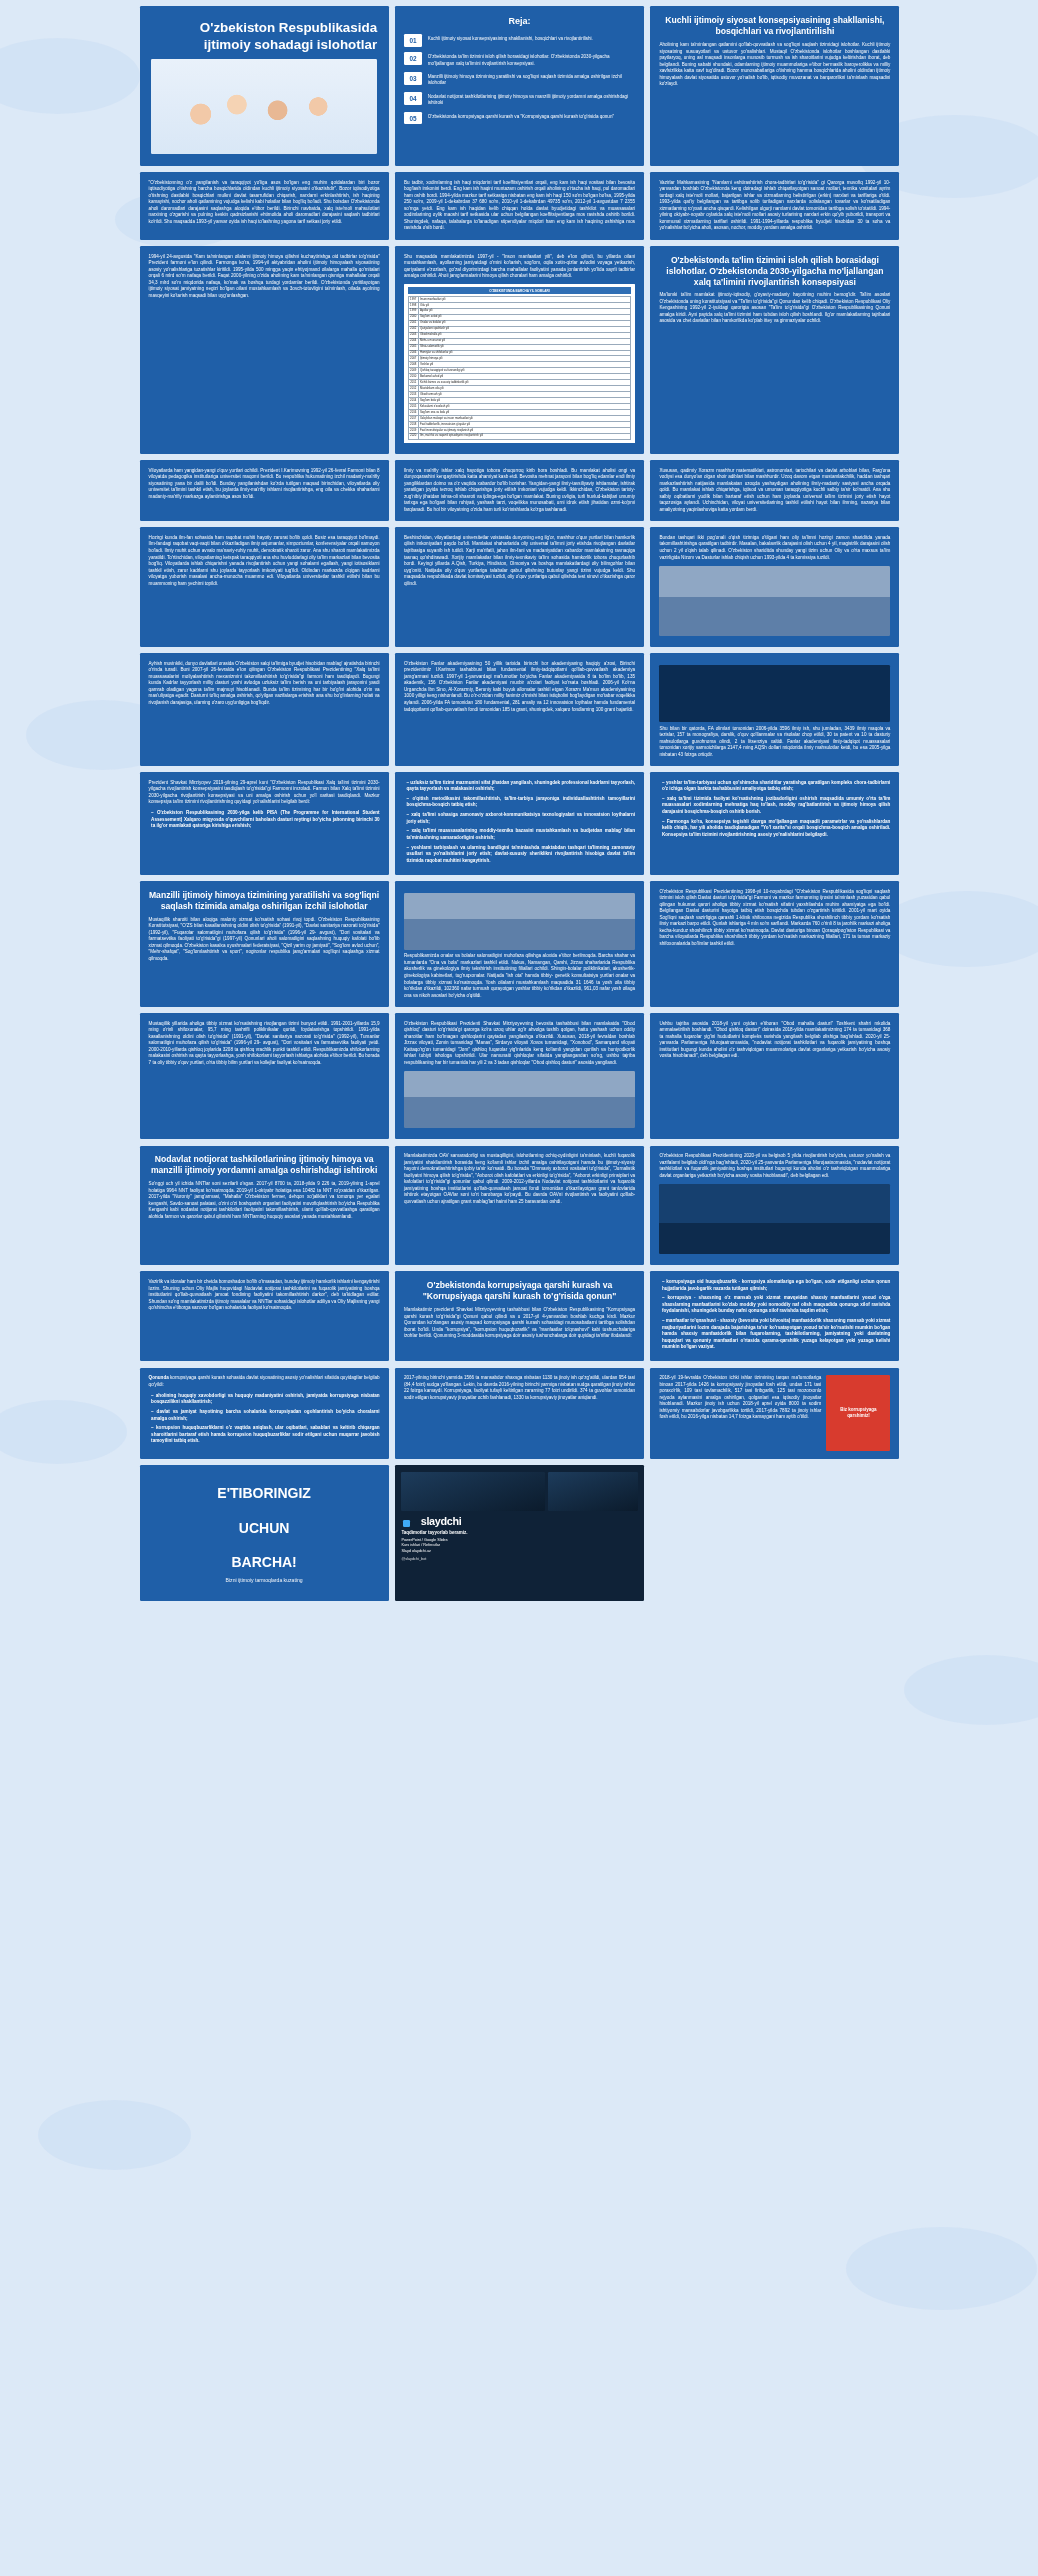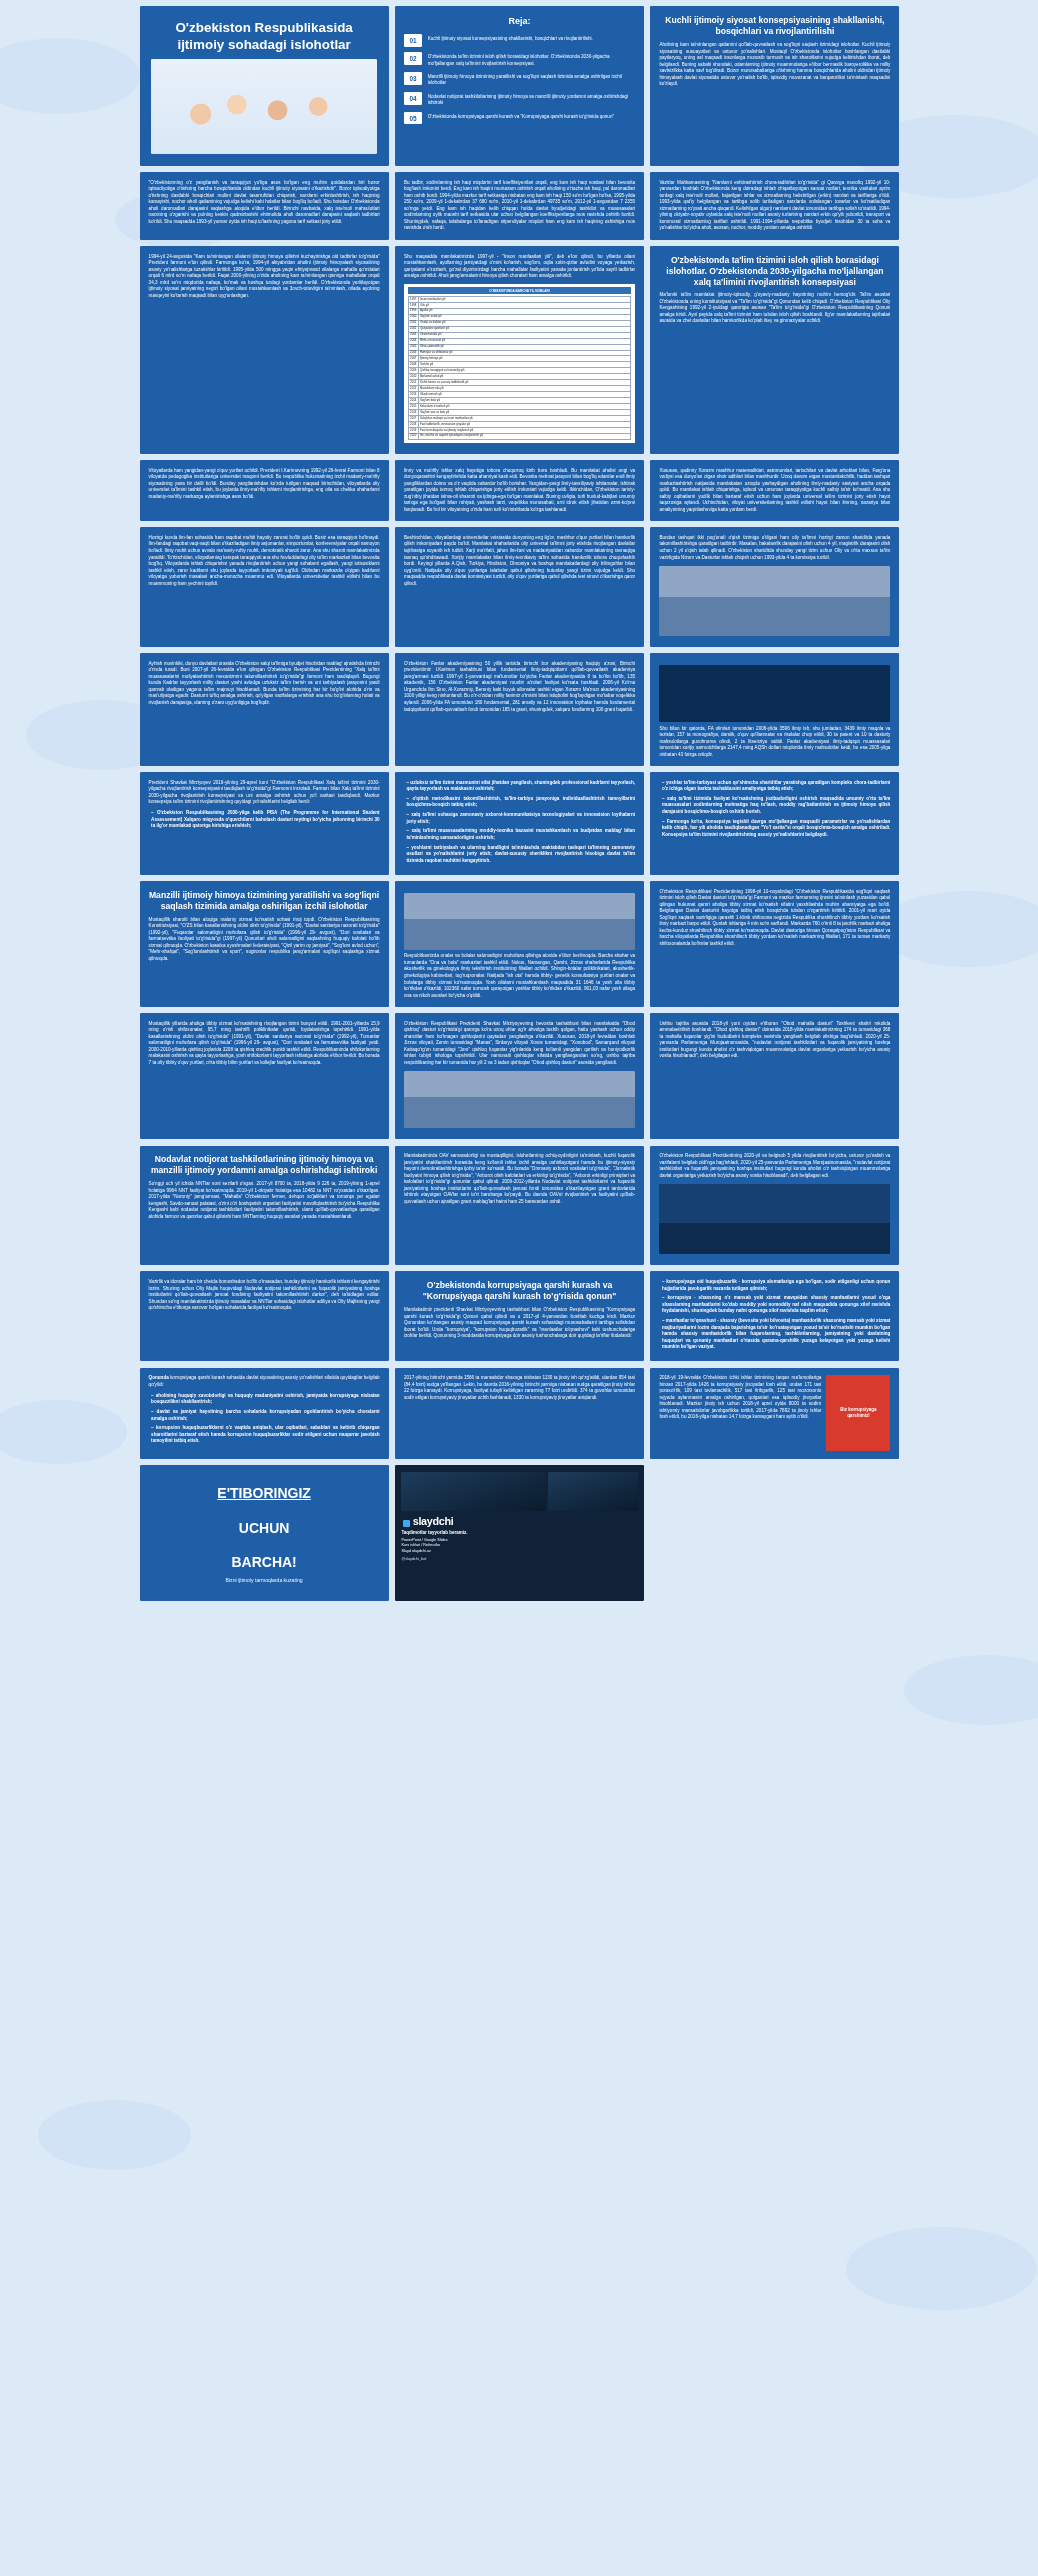--- a/index.html
+++ b/index.html
@@ -49,21 +49,21 @@
     overflow: hidden;
     position: relative;
   }
   .slide.one-third { width: 249px; }
 
   .slide h1 {
     font-size: 12px;
     line-height: 1.22;
     margin: 5.1px 0 6.4px 0;
     font-weight: bold;
-    text-align: center;
+    text-align: right;
   }
   .slide h2 {
     font-size: 8.6px;
     line-height: 1.26;
     margin: 1.3px 0 5.1px 0;
     font-weight: bold;
     text-align: center;
   }
   .slide p { margin: 0 0 4.5px 0; }
   .slide p:last-child { margin-bottom: 0; }
@@ -173,21 +173,21 @@
   }
   .promo .screens-row { display: flex; gap: 3.2px; margin-bottom: 3.8px; }
   .promo .scr {
     flex: 1; height: 39px; border-radius: 1.3px;
     background: linear-gradient(160deg,#1d3c5c,#0b1b2c);
     position: relative; overflow: hidden;
   }
   .promo .scr.wide { flex: 1.6; }
   .promo .brand {
     font-size: 10.8px; font-weight: bold; color: #ffffff; letter-spacing: -0.3px;
-    display: flex; align-items: flex-end; gap: 3px; margin: 1.3px 0 3.2px 1.3px;
+    display: flex; align-items: flex-end; gap: 11px; margin: 1.3px 0 3.2px 1.3px;
   }
   .promo .brand .dot {
     width: 7px; height: 7px; background: #3fa9f5; border-radius: 1.3px;
     display: inline-block;
   }
   .promo .plist { font-size: 3.8px; line-height: 1.5; }
   .promo .plist b { display:block; font-size: 4.5px; margin-bottom: 1.3px; }
   .b { font-weight: bold; }
 </style>
 </head>
@@ -511,21 +511,21 @@
         <p style="flex:1;">2018-yil 19-fevralda O'zbekiston ichki ishlar tizimining tarqan ma'lumotlariga binoan 2017-yilda 1426 ta korrupsiyaviy jinoyatlar fosh etildi, undan 171 tasi poraxo'rlik, 109 tasi tovlamachilik, 517 tasi firibgarlik, 125 tasi mozorxonlo rejyoda aylanmasini amalga oshirilgan, qolganlari esa iqtisodiy jinoyatlar hisoblanadi. Mazkur jinoiy ish uchun 2018-yil aprel oyida 8000 ta sodirn ishtiyorsiy mansabdorlar javobgarlikka tortildi, 2017-yilda 7892 ta jinoiy ishlar fosh etildi, bu 2016-yilga nisbatan 14,7 foizga kamaygani ham aytib o'tildi.</p>
         <div class="pic red" style="width:64px;height:76px;flex:0 0 64px;margin:0;">
           <div style="position:absolute;inset:0;display:flex;align-items:center;justify-content:center;text-align:center;font-size:4.5px;font-weight:bold;color:#fff;padding:3.8px;">Biz korrupsiyaga qarshimiz!</div>
         </div>
       </div>
     </div>
   </div>
 
   <div class="row">
     <div class="slide one-third thanks">
-      <h1 style="margin-bottom:0;text-decoration:underline;">E'TIBORINGIZ</h1>
+      <h1 style="margin-bottom:0;">E'TIBORINGIZ</h1>
       <h1 style="margin:16px;">UCHUN</h1>
       <h1 style="margin-top:0;">BARCHA!</h1>
       <div class="sub">Bizni ijtimoiy tarmoqlarda kuzating</div>
     </div>
 
     <div class="promo">
       <div class="screens-row">
         <div class="scr wide"></div>
         <div class="scr"></div>
       </div>

